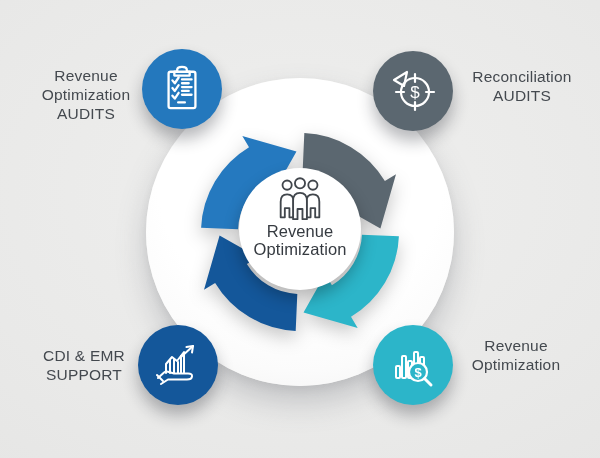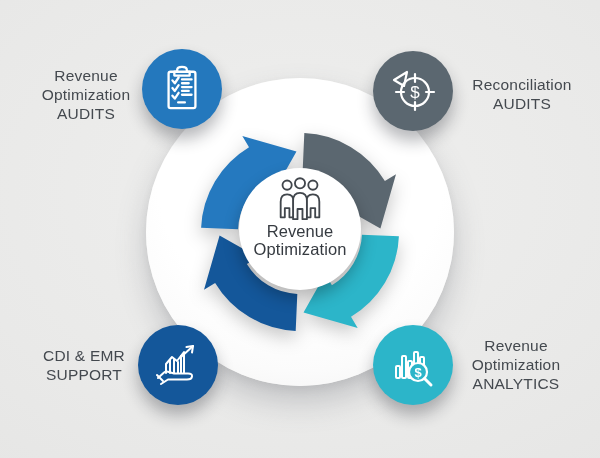--- a/index.html
+++ b/index.html
@@ -30,21 +30,21 @@
     box-shadow:0 10px 16px rgba(30,35,45,.32);
   }
   .node-tl{left:142px;top:49px;}
   .node-tr{left:373px;top:51px;}
   .node-bl{left:138px;top:325px;}
   .node-br{left:373px;top:325px;}
   .node-label{position:absolute;text-align:center;font-size:15.5px;line-height:1.22;
     color:#44494f;letter-spacing:.2px;}
   .node-label span{display:block;}
   .label-tl{left:16px;top:67px;width:140px;}
-  .label-tr{left:452px;top:76px;width:140px;}
+  .label-tr{left:452px;top:68px;width:140px;}
   .label-bl{left:14px;top:347px;width:140px;}
   .label-br{left:446px;top:337px;width:140px;}
   .icon{display:block;}
 </style>
 </head>
 <body>
 
 <div class="stage">
 
   <div class="halo"></div>
@@ -134,16 +134,15 @@
       <rect x="25" y="11" width="4" height="26" rx="1"></rect>
       <rect x="31" y="16" width="4" height="12" rx="1"></rect>
       <circle cx="29" cy="31" r="9" stroke-width="2.2" fill="#2cb5c9"></circle>
       <text x="29" y="35.5" font-size="13" font-weight="bold" text-anchor="middle" fill="#ffffff" stroke="none" font-family="Liberation Sans, sans-serif">$</text>
       <path d="M35.5 37.5 L42 44" stroke-width="3"></path>
     </svg>
   </div>
   <div class="node-label label-br">
     <span>Revenue</span>
     <span>Optimization</span>
-    <span>ANALYTICS</span>
   </div>
 
 </div>
 
 </body></html>

